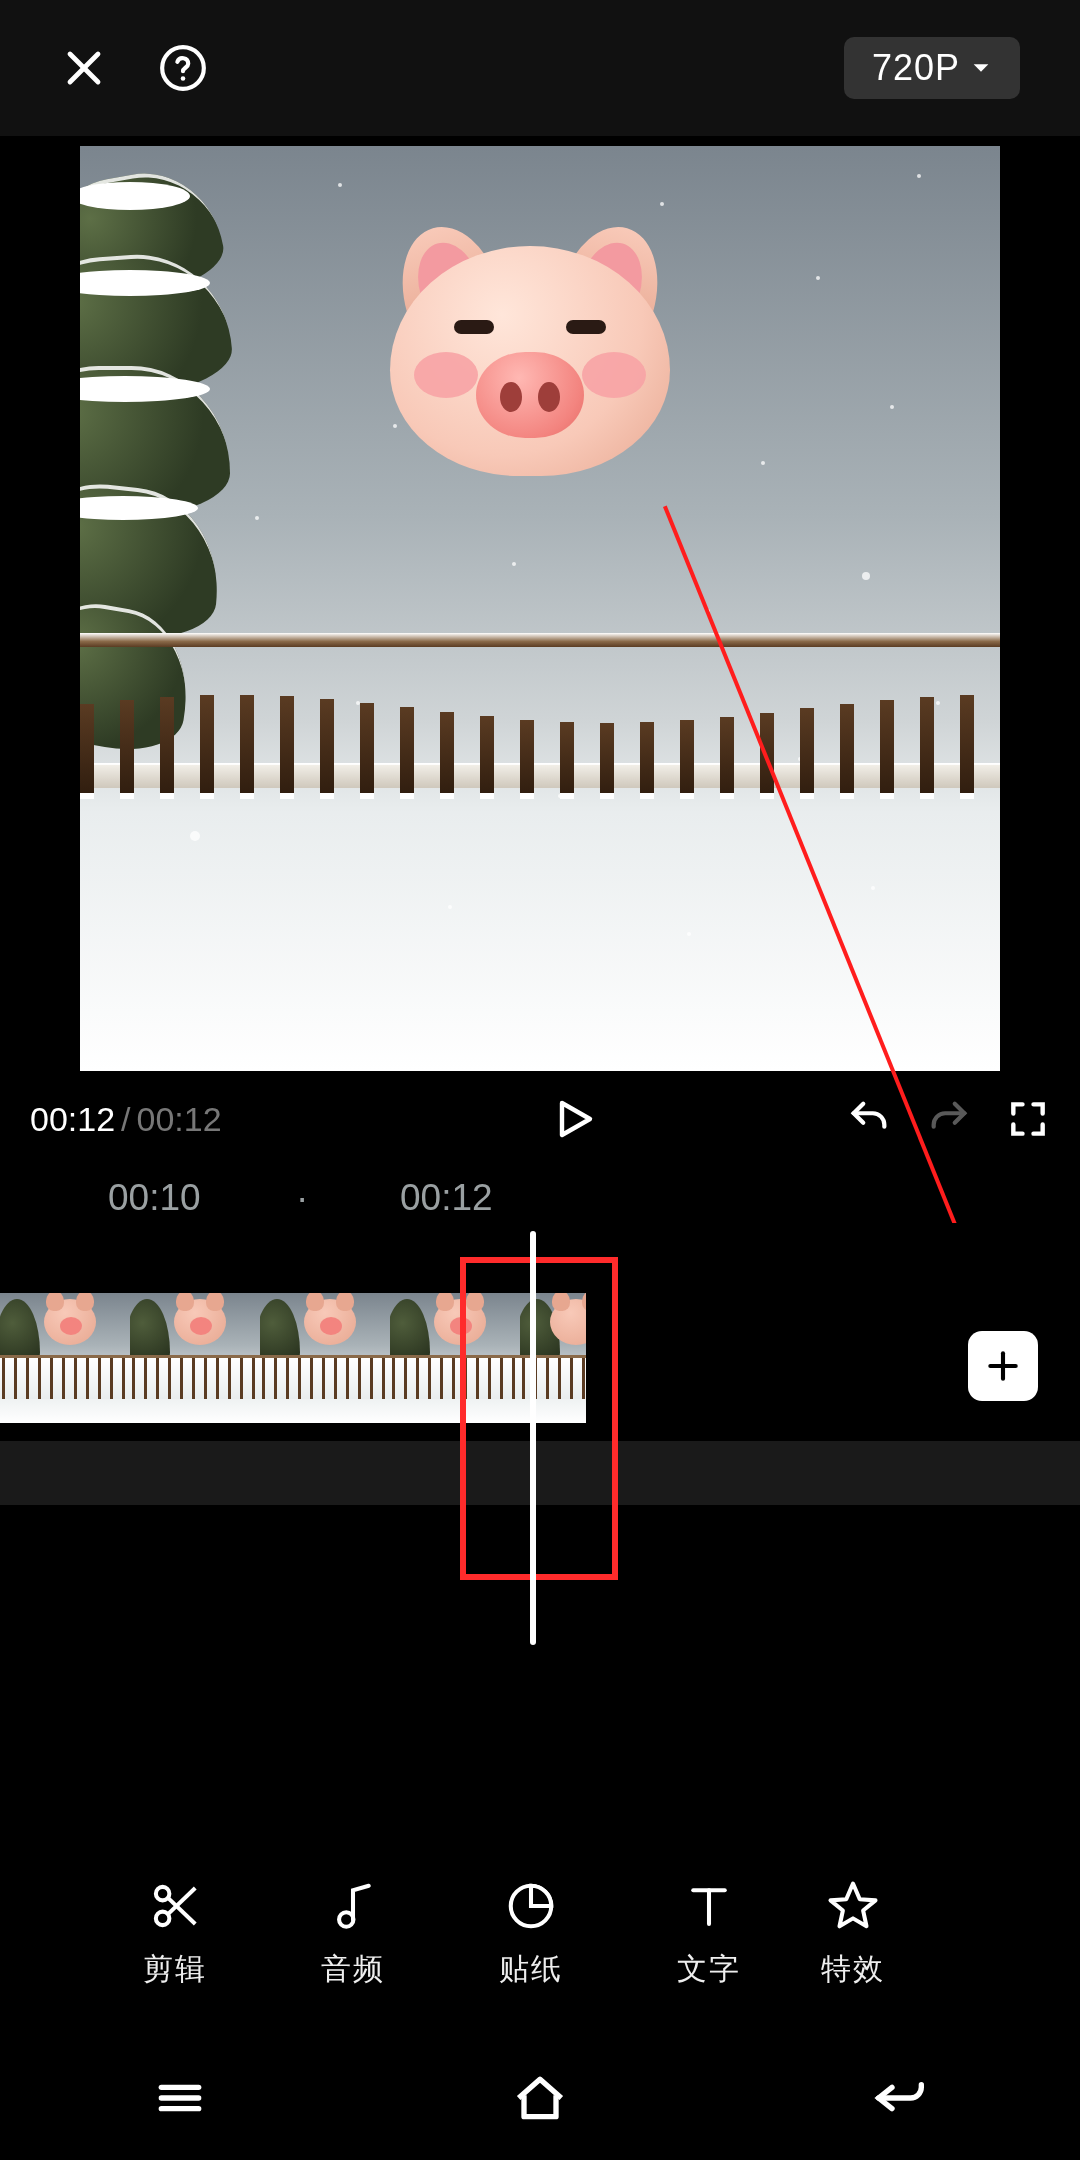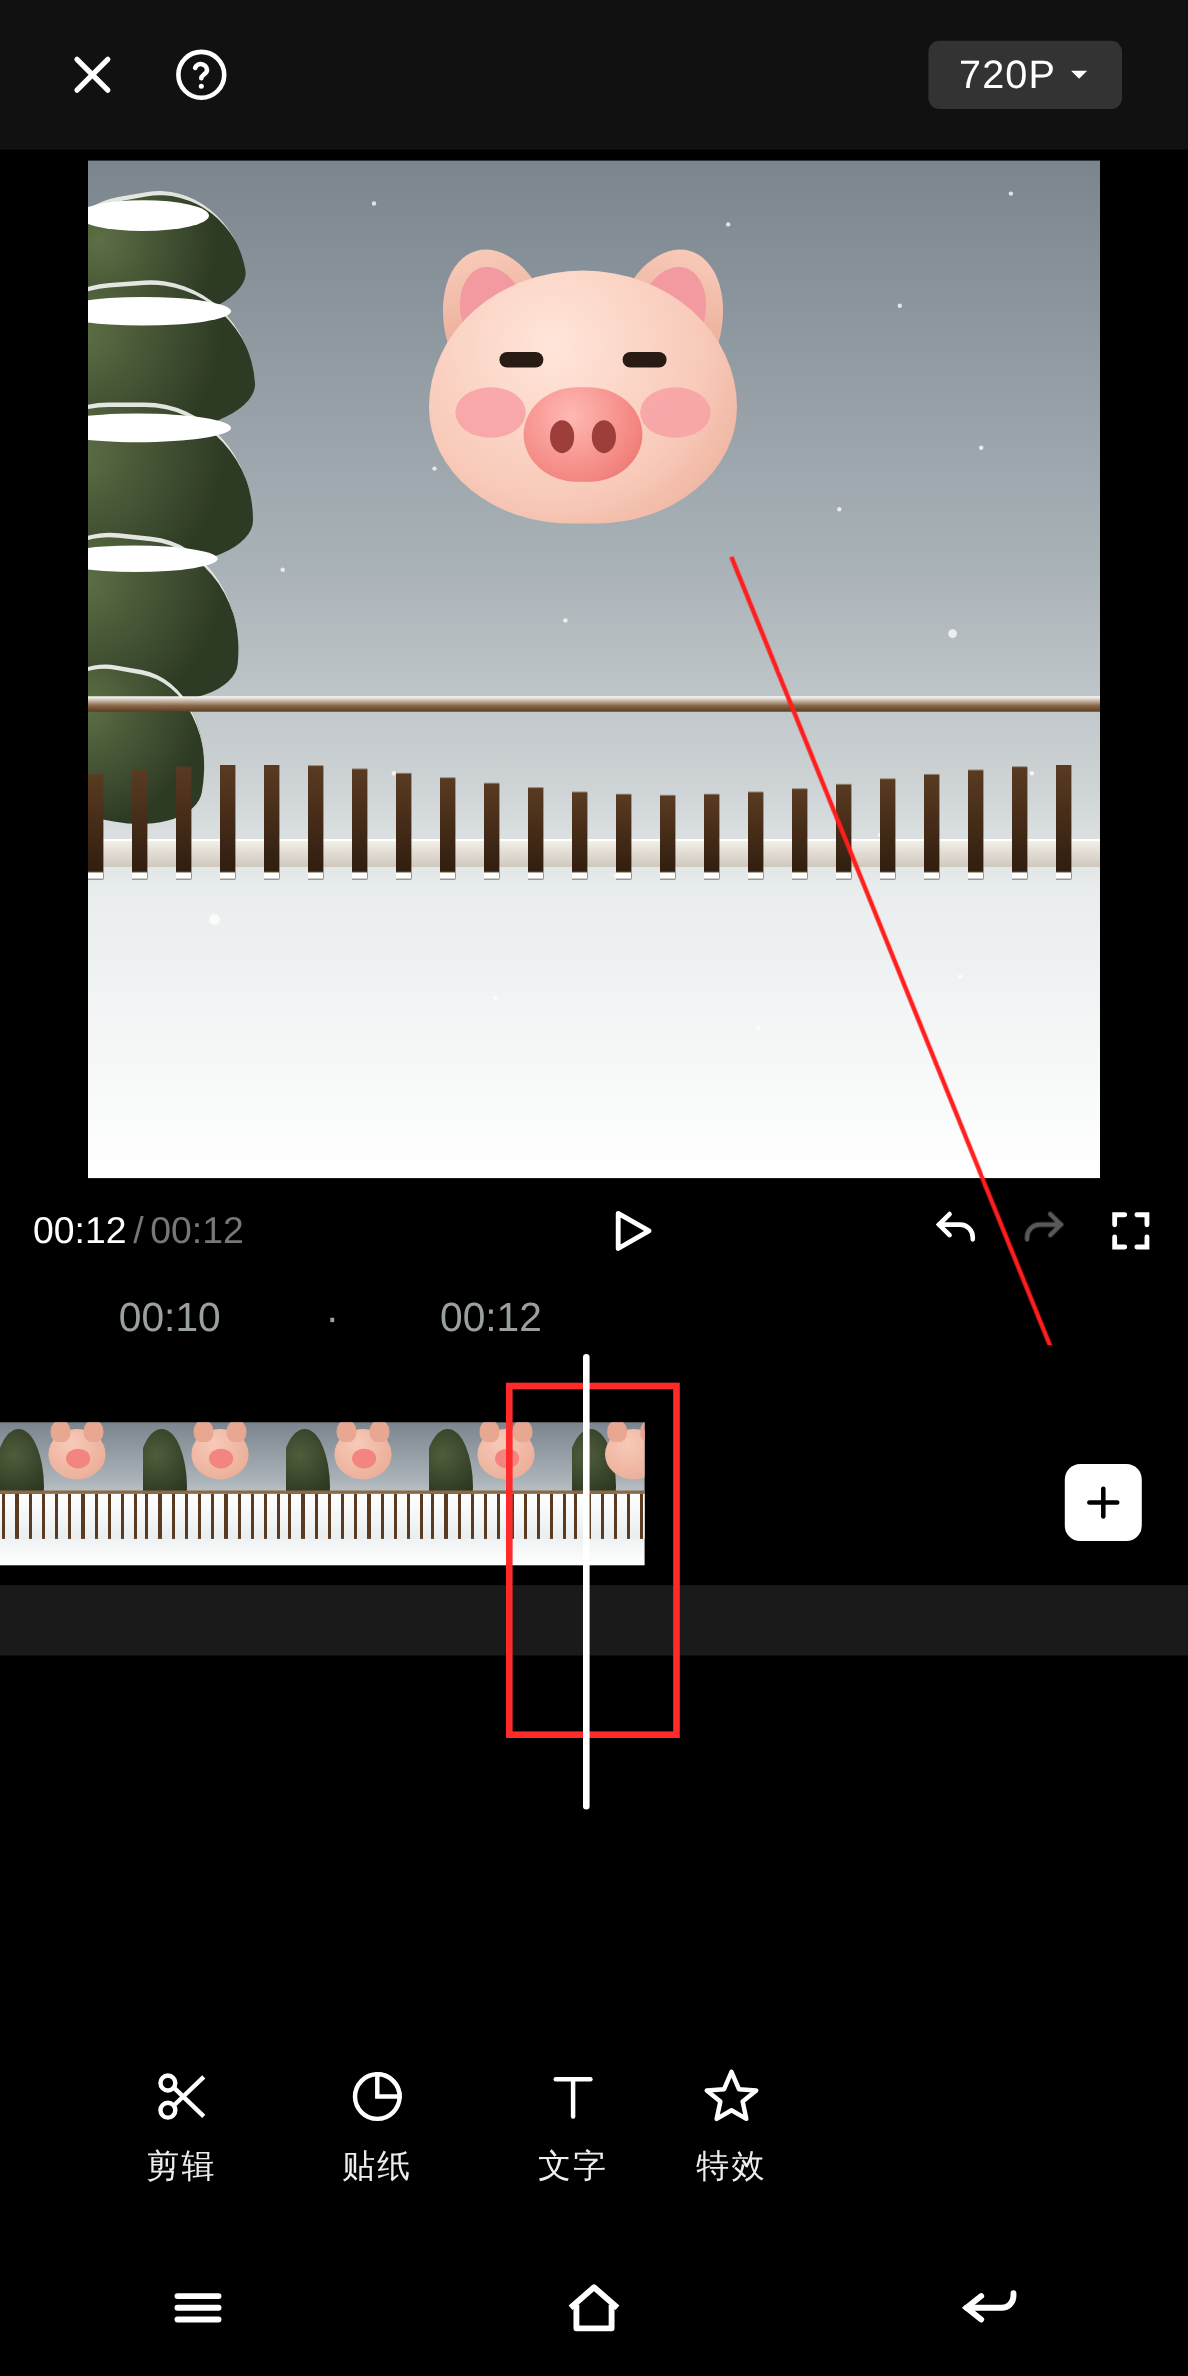--- a/index.html
+++ b/index.html
@@ -61,21 +61,21 @@
   .thumb .mini-pig::before,.thumb .mini-pig::after{content:"";position:absolute;top:-8px;width:18px;height:20px;background:#e7a790;border-radius:60% 60% 50% 50%}
   .thumb .mini-pig::before{left:2px}.thumb .mini-pig::after{right:2px}
   .thumb .mini-snout{position:absolute;left:60px;top:24px;width:22px;height:18px;border-radius:50%;background:#f3847f}
   .thumb .mini-deck{position:absolute;left:-10px;right:-10px;bottom:24px;height:44px;background:repeating-linear-gradient(90deg,#5a3b22 0 3px,transparent 3px 12px),linear-gradient(#fff,#e9edee);border-top:3px solid #8a6a49}
   .thumb.half{width:66px}
   .audio-strip{position:absolute;left:0;top:218px;right:0;height:64px;background:#1a1a1a}
   .add-btn{position:absolute;right:42px;top:108px;width:70px;height:70px;border-radius:14px;background:#fff;display:flex;align-items:center;justify-content:center}
   .playhead{position:absolute;top:8px;bottom:8px;left:530px;width:6px;background:#fff;border-radius:3px}
   .red-box{position:absolute;left:460px;top:34px;width:158px;height:323px;border:6px solid #ff2b2b}
   
-  .toolbar{position:absolute;left:6px;right:0;bottom:170px;display:flex;padding-left:70px}
+  .toolbar{position:absolute;left:16px;right:0;bottom:170px;display:flex;padding-left:70px}
   .tool{display:flex;flex-direction:column;align-items:center;gap:16px;width:178px;flex:none}
   .tool.last{width:110px}
   .tool .lbl{font-size:30px;color:#eee;letter-spacing:2px}
   .tool svg{display:block}
   
   .nav{position:absolute;left:0;right:0;bottom:0;height:120px;display:flex;align-items:center;justify-content:space-around}
 </style>
 </head>
 <body>
 
@@ -275,20 +275,27 @@
   <div class="tool">
     <svg width="54" height="54" viewBox="0 0 24 24" fill="none" stroke="#fff" stroke-width="1.8">
         <circle cx="6.5" cy="6.5" r="3"></circle>
         <circle cx="6.5" cy="17.5" r="3"></circle>
         <line x1="21" y1="4" x2="9" y2="15.5"></line>
         <line x1="21" y1="20" x2="9" y2="8.5"></line>
       </svg>
     <span class="lbl">剪辑</span>
   </div>
   <div class="tool">
+    <svg width="54" height="54" viewBox="0 0 24 24" fill="none" stroke="#fff" stroke-width="1.8" stroke-linecap="round">
+        <path d="M12 18V5l7-2"></path>
+        <circle cx="9" cy="18" r="3.2"></circle>
+      </svg>
+    <span class="lbl">音频</span>
+  </div>
+  <div class="tool">
     <svg width="54" height="54" viewBox="0 0 24 24" fill="none" stroke="#fff" stroke-width="1.8">
         <circle cx="12" cy="12" r="9"></circle>
         <path d="M12 3a9 9 0 019 9h-9z" fill="#000"></path>
       </svg>
     <span class="lbl">贴纸</span>
   </div>
   <div class="tool">
     <svg width="54" height="54" viewBox="0 0 24 24" fill="none" stroke="#fff" stroke-width="1.8" stroke-linecap="round">
         <line x1="5" y1="5" x2="19" y2="5"></line>
         <line x1="12" y1="5" x2="12" y2="20"></line>

